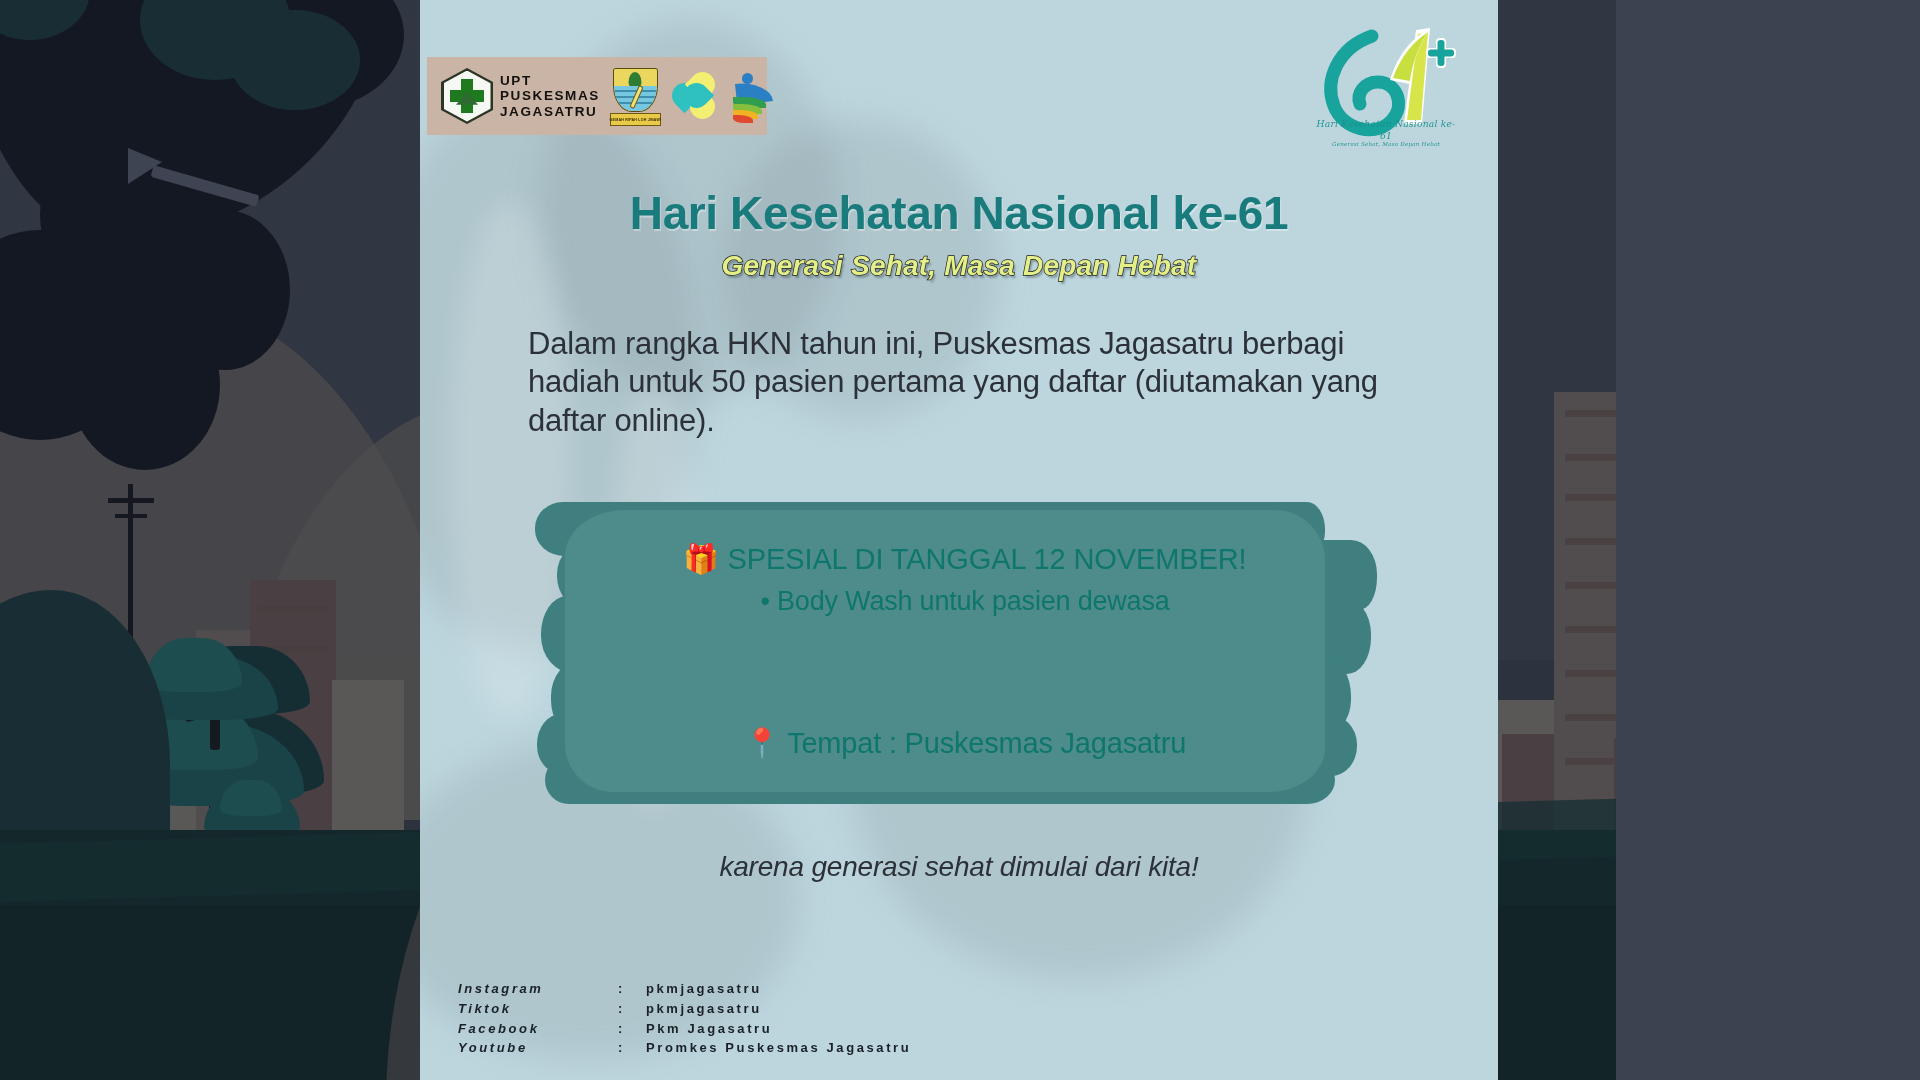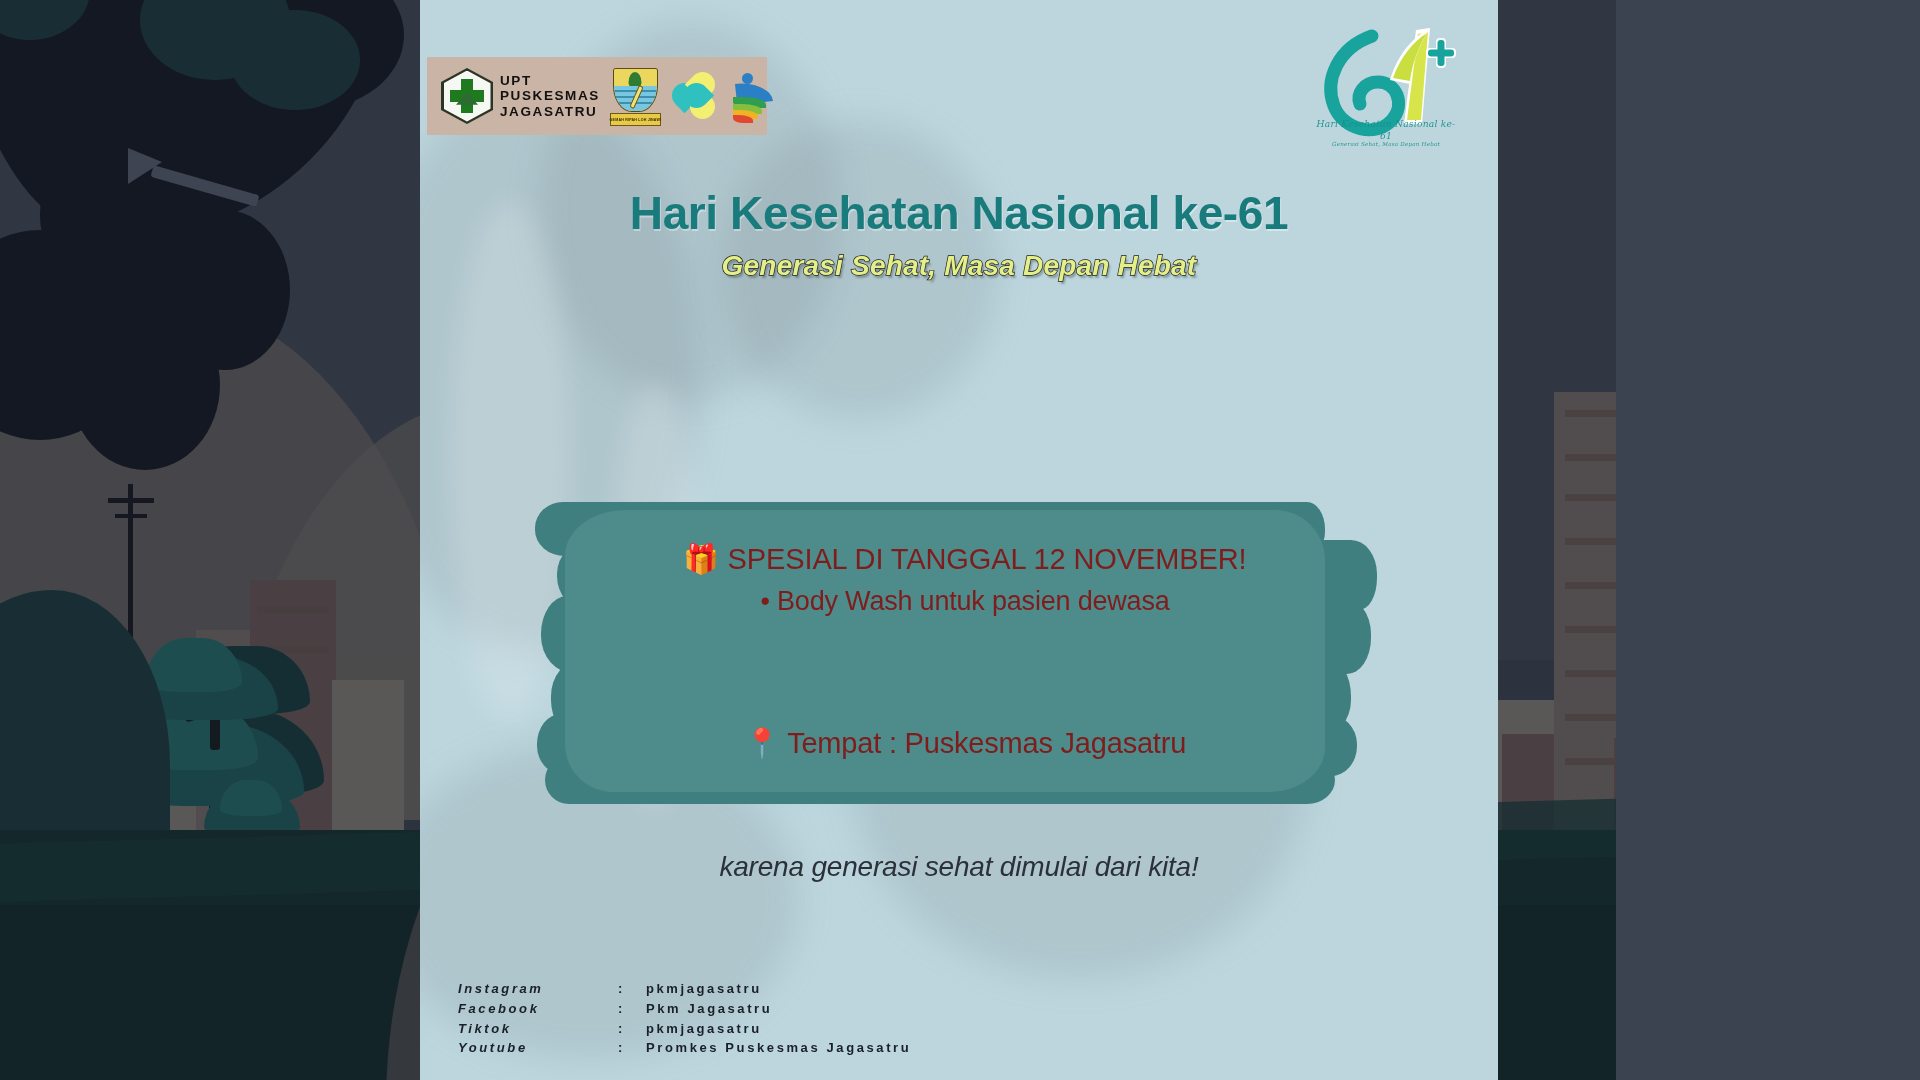--- a/index.html
+++ b/index.html
@@ -160,21 +160,21 @@
   }
   .b1 { left:20px;  top:2px;   width:790px; height:54px; border-radius:28px 18px 22px 30px/26px 27px 24px 26px; }
   .b2 { left:42px;  top:40px;  width:820px; height:70px; border-radius:34px 26px 18px 30px/34px 34px 32px 34px; }
   .b3 { left:26px;  top:96px;  width:830px; height:78px; border-radius:26px 30px 24px 34px/38px 38px 36px 38px; }
   .b4 { left:36px;  top:160px; width:800px; height:76px; border-radius:30px 22px 30px 26px/36px 36px 36px 36px; }
   .b5 { left:22px;  top:214px; width:820px; height:62px; border-radius:24px 30px 26px 30px/30px 30px 30px 30px; }
   .b6 { left:30px;  top:256px; width:790px; height:48px; border-radius:24px 26px 28px 24px/24px 24px 24px 24px; }
   .b7 { left:50px;  top:10px;  width:760px; height:282px; border-radius:60px 50px 56px 48px/46px 50px 44px 48px; }
   .bhi { background:#4d8c8b; }
 
-  #brushtext { position:absolute; left:0; top:0; width:900px; height:330px; color:#7f1d1d; }
+  #brushtext { position:absolute; left:0; top:0; width:900px; height:330px; color:#0f766e; }
   .bt-head { position:absolute; left:50px; top:42px; width:800px; text-align:center;
              font-size:29px; letter-spacing:-.1px; white-space:nowrap; }
   .bt-bullets { position:absolute; left:50px; top:84px; width:800px; text-align:center; }
   .bt-bullets div { font-size:27px; line-height:1.32; letter-spacing:-.2px; }
   .bt-place { position:absolute; left:50px; top:226px; width:800px; text-align:center;
               font-size:29px; letter-spacing:-.2px; white-space:nowrap; }
   .emo { font-family:"DejaVu Sans", sans-serif; }
 
   #closing {
     position:absolute; left:80px; top:848px; width:918px; text-align:center;
@@ -395,20 +395,21 @@
       </svg>
       <div class="hkn-txt">
         <b>Hari Kesehatan Nasional ke-61</b>
         <em>Generasi Sehat, Masa Depan Hebat</em>
       </div>
     </div>
 
     <div id="title">Hari Kesehatan Nasional ke-61</div>
     <div id="subtitle">Generasi Sehat, Masa Depan Hebat</div>
 
+    <div id="lead">Dalam rangka HKN tahun ini, Puskesmas Jagasatru berbagi hadiah untuk 50 pasien pertama yang daftar (diutamakan yang daftar online).</div>
 
     <div id="brushwrap">
       <div class="brush b1"></div>
       <div class="brush b2"></div>
       <div class="brush b3"></div>
       <div class="brush b4"></div>
       <div class="brush b5"></div>
       <div class="brush b6"></div>
       <div class="brush b7 bhi"></div>
 
@@ -438,28 +439,28 @@
 
     <div id="social">
       <table>
         <tbody>
             <tr>
           <td class="k">Instagram</td>
           <td class="c">:</td>
           <td>pkmjagasatru</td>
         </tr>
         <tr>
+          <td class="k">Tiktok</td>
+          <td class="c">:</td>
+          <td>pkmjagasatru</td>
+        </tr>
+        <tr>
           <td class="k">Facebook</td>
           <td class="c">:</td>
           <td>Pkm Jagasatru</td>
-        </tr>
-        <tr>
-          <td class="k">Tiktok</td>
-          <td class="c">:</td>
-          <td>pkmjagasatru</td>
         </tr>
         <tr>
           <td class="k">Youtube</td>
           <td class="c">:</td>
           <td>Promkes Puskesmas Jagasatru</td>
         </tr>
       </tbody>
         </table>
     </div>
 

